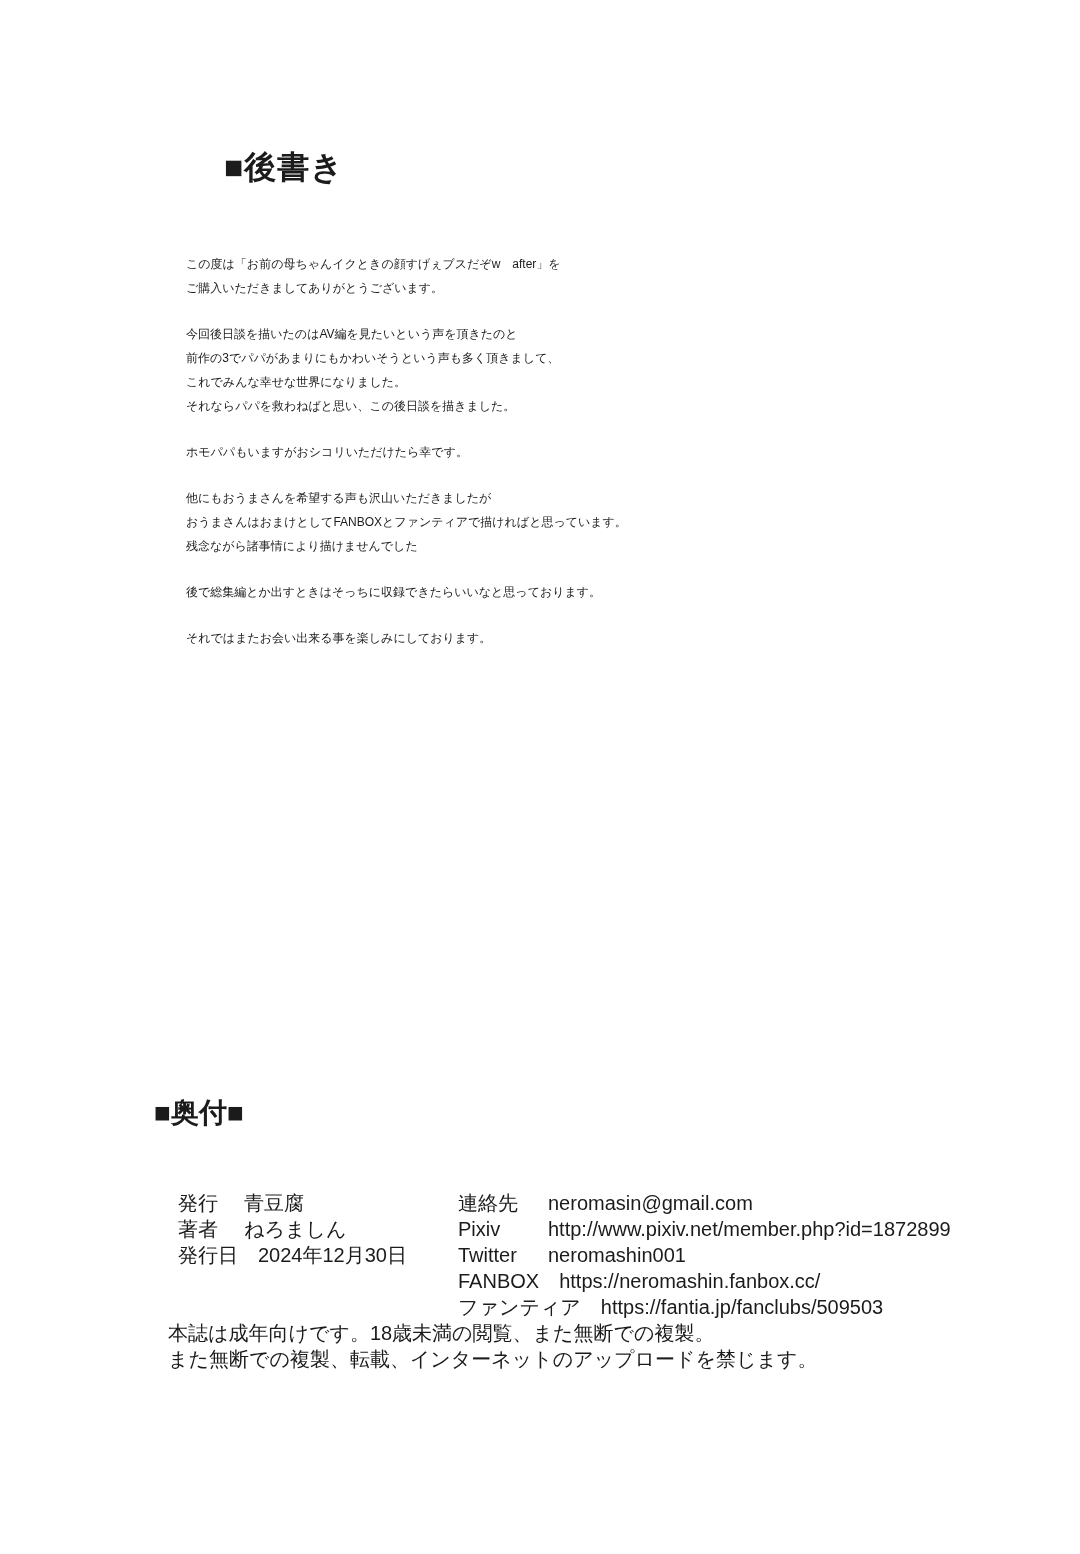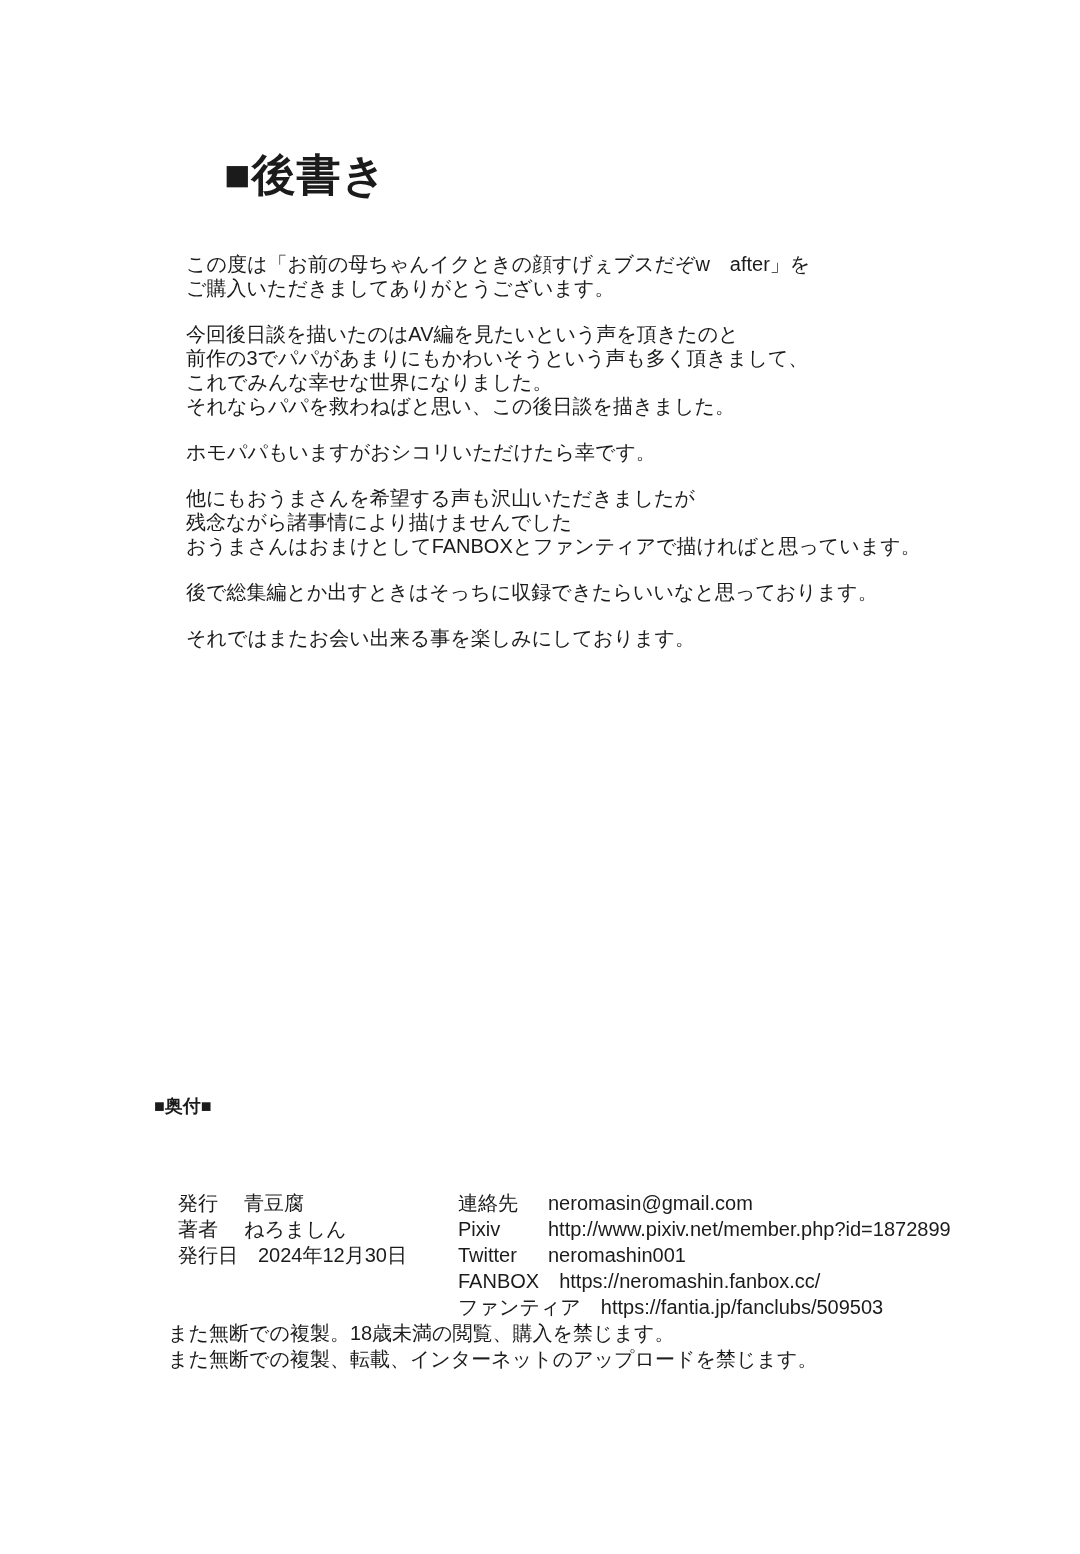--- a/index.html
+++ b/index.html
@@ -14,43 +14,43 @@
     background: #ffffff;
     color: #1b1b1b;
     font-family: "Liberation Sans", "DejaVu Sans", sans-serif;
     overflow: hidden;
   }
   .aft-title {
     position: absolute;
     left: 224px;
     top: 146px;
     margin: 0;
-    font-size: 44px;
+    font-size: 32px;
     font-weight: 700;
     letter-spacing: 1px;
     white-space: nowrap;
   }
   .aft-body {
     position: absolute;
     left: 186px;
     top: 252px;
     width: 800px;
-    font-size: 20px;
+    font-size: 12px;
     line-height: 24px;
   }
   .aft-body p {
     margin: 0 0 22px 0;
   }
   .ln { display: block; white-space: nowrap; }
 
   .col-heading {
     position: absolute;
     left: 154px;
     top: 1094px;
-    font-size: 18px;
+    font-size: 28px;
     font-weight: 700;
     white-space: nowrap;
   }
   .col-title-row {
     position: absolute;
     left: 178px;
     top: 1142px;
     font-size: 20px;
     white-space: nowrap;
   }
@@ -94,22 +94,22 @@
       <span class="ln">今回後日談を描いたのはAV編を見たいという声を頂きたのと</span>
       <span class="ln">前作の3でパパがあまりにもかわいそうという声も多く頂きまして、</span>
       <span class="ln">これでみんな幸せな世界になりました。</span>
       <span class="ln">それならパパを救わねばと思い、この後日談を描きました。</span>
     </p>
     <p>
       <span class="ln">ホモパパもいますがおシコリいただけたら幸です。</span>
     </p>
     <p>
       <span class="ln">他にもおうまさんを希望する声も沢山いただきましたが</span>
+      <span class="ln">おうまさんはおまけとしてFANBOXとファンティアで描ければと思っています。</span>
       <span class="ln">残念ながら諸事情により描けませんでした</span>
-      <span class="ln">おうまさんはおまけとしてFANBOXとファンティアで描ければと思っています。</span>
     </p>
     <p>
       <span class="ln">後で総集編とか出すときはそっちに収録できたらいいなと思っております。</span>
     </p>
     <p>
       <span class="ln">それではまたお会い出来る事を楽しみにしております。</span>
     </p>
   </div>
 
   <div class="col-heading">■奥付■</div>
@@ -148,17 +148,17 @@
         <span class="rvalue">https://neromashin.fanbox.cc/</span>
       </div>
       <div class="row">
         <span class="rlabel">ファンティア</span>
         <span class="rvalue">https://fantia.jp/fanclubs/509503</span>
       </div>
     </div>
   </div>
 
   <div class="disclaimer">
-    <span class="ln">また無断での複製。18歳未満の閲覧、購入を禁じます。</span>
+    <span class="ln">本誌は成年向けです。18歳未満の閲覧、また無断での複製。</span>
     <span class="ln">また無断での複製、転載、インターネットのアップロードを禁じます。</span>
   </div>
 
 </div>
 
 </body></html>

